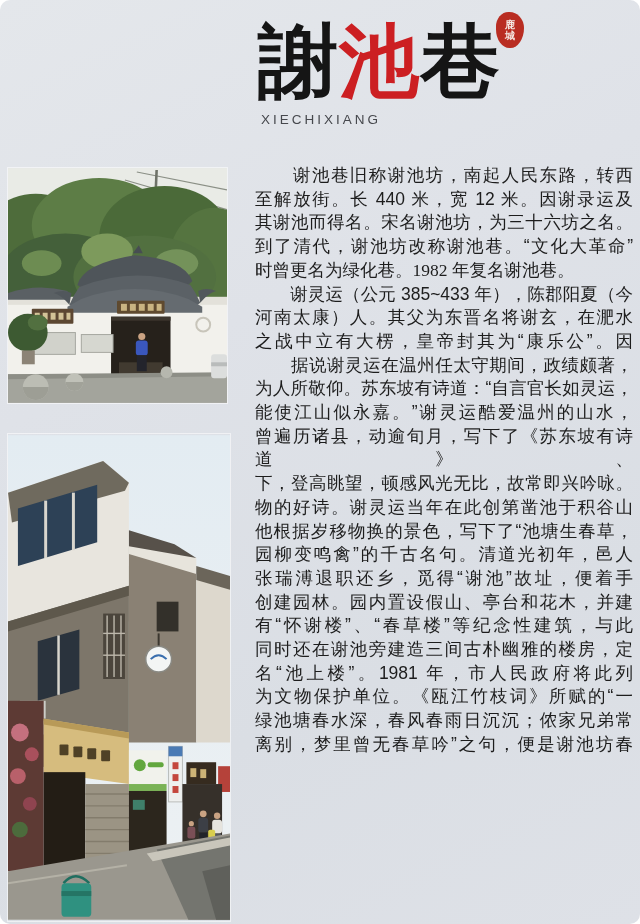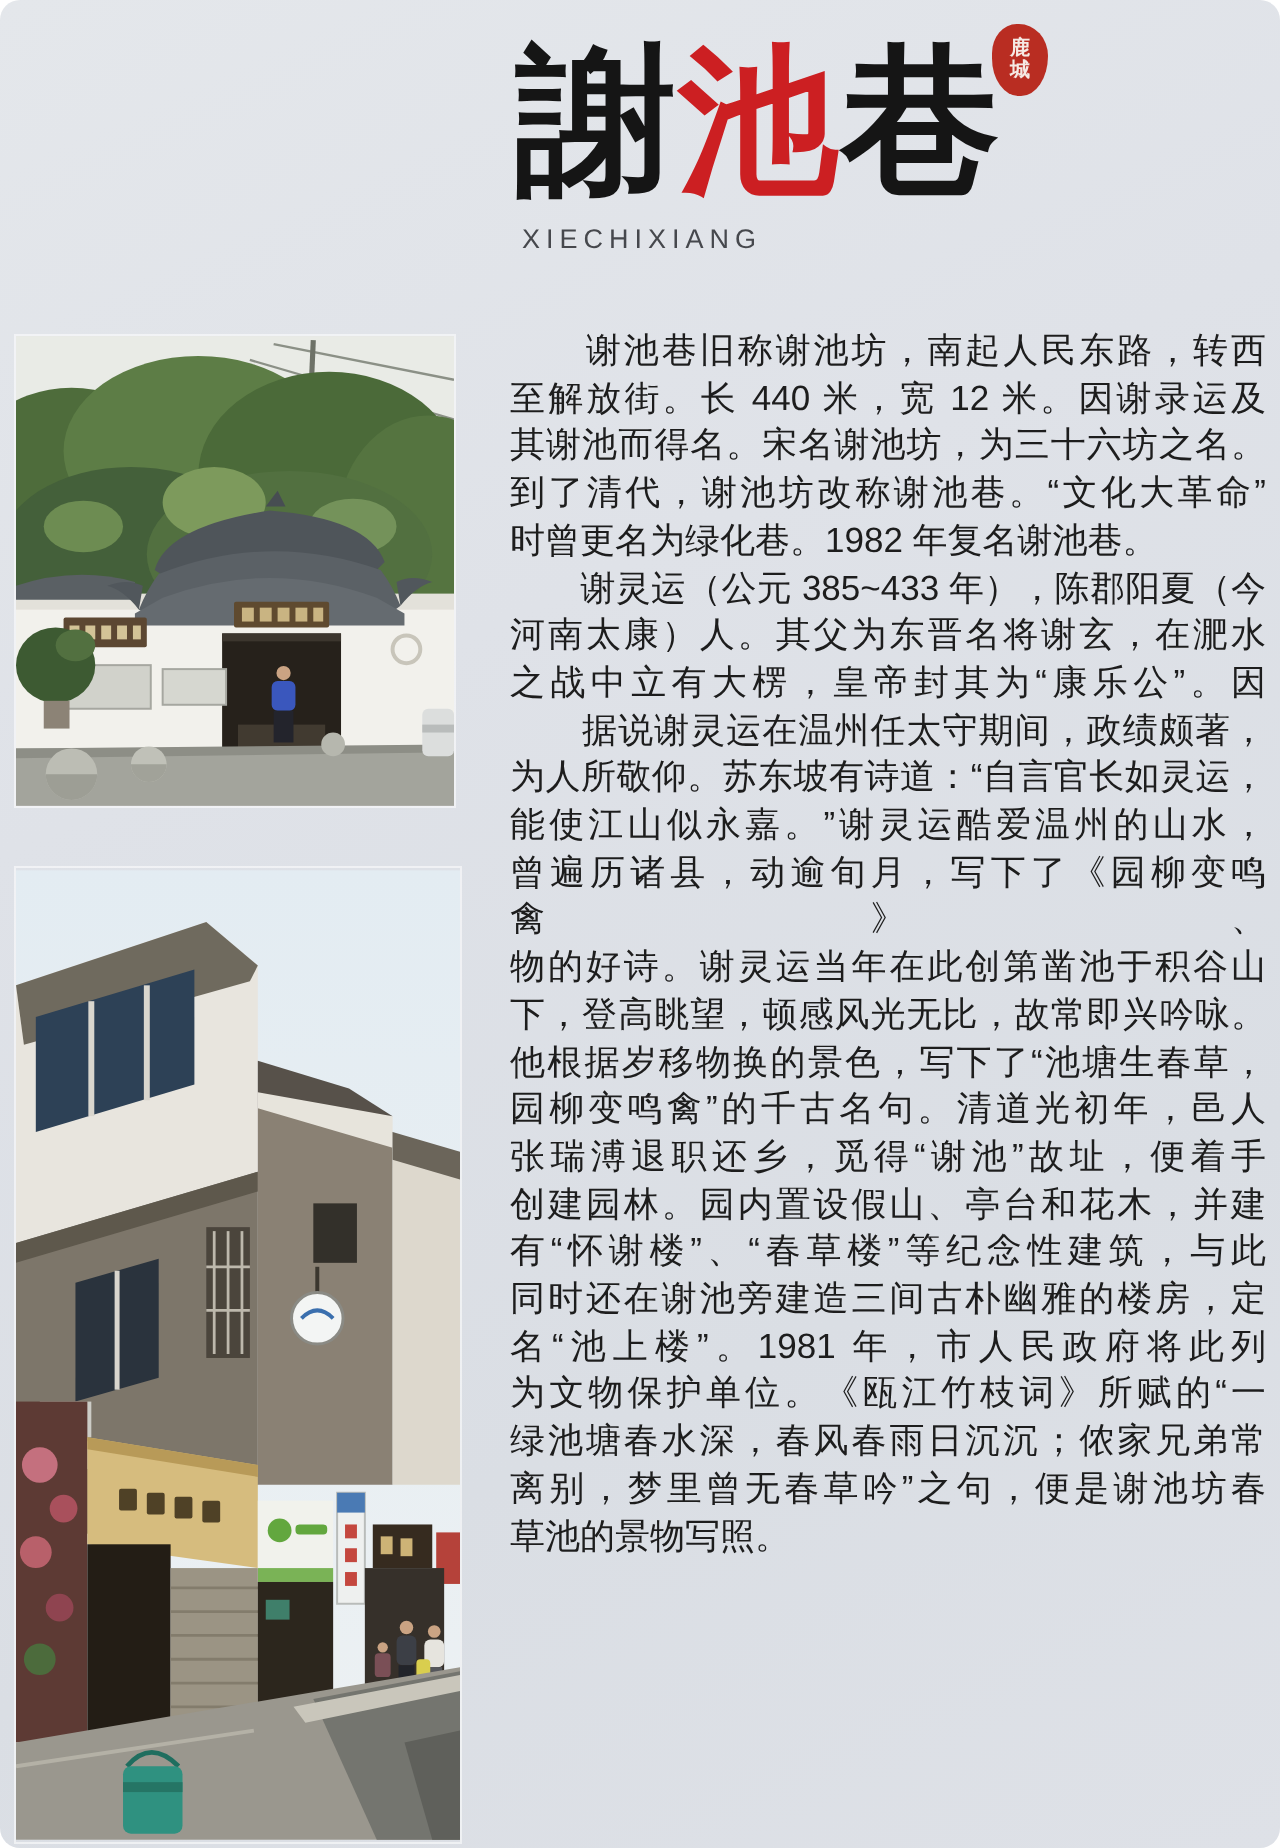--- a/index.html
+++ b/index.html
@@ -55,21 +55,21 @@
     position: absolute; left: 255px; top: 164px; width: 378px;
     color: var(--body-text, #1d1d1d);
     font-size: 17.5px;
   }
   .text-line {
     line-height: 23.7px;
     text-align: justify;
     text-align-last: justify;
     white-space: normal;
   }
-  .text-line.para-end { text-align-last: left; }
+  .text-line.para-end { text-align-last: left; font-family: Liberation Serif, serif; }
 </style>
 </head>
 <body>
 
 <div class="page">
 
   <h1 class="title"><span>謝</span><span class="red">池</span><span>巷</span></h1>
 
   <div class="seal">
     <span>鹿</span>
@@ -316,29 +316,28 @@
       <div class="text-line">至解放街。长 440 米，宽 12 米。因谢录运及</div>
       <div class="text-line">其谢池而得名。宋名谢池坊，为三十六坊之名。</div>
       <div class="text-line">到了清代，谢池坊改称谢池巷。“文化大革命”</div>
       <div class="text-line para-end">时曾更名为绿化巷。1982 年复名谢池巷。</div>
       <div class="text-line">　　谢灵运（公元 385~433 年），陈郡阳夏（今</div>
       <div class="text-line">河南太康）人。其父为东晋名将谢玄，在淝水</div>
       <div class="text-line">之战中立有大楞，皇帝封其为“康乐公”。因</div>
       <div class="text-line">　　据说谢灵运在温州任太守期间，政绩颇著，</div>
       <div class="text-line">为人所敬仰。苏东坡有诗道：“自言官长如灵运，</div>
       <div class="text-line">能使江山似永嘉。”谢灵运酷爱温州的山水，</div>
-      <div class="text-line">曾遍历诸县，动逾旬月，写下了《园柳变鸣禽》、</div>
+      <div class="text-line">曾遍历诸县，动逾旬月，写下了《苏东坡有诗道》、</div>
+      <div class="text-line">下，登高眺望，顿感风光无比，故常即兴吟咏。</div>
       <div class="text-line">物的好诗。谢灵运当年在此创第凿池于积谷山</div>
-      <div class="text-line">下，登高眺望，顿感风光无比，故常即兴吟咏。</div>
       <div class="text-line">他根据岁移物换的景色，写下了“池塘生春草，</div>
       <div class="text-line">园柳变鸣禽”的千古名句。清道光初年，邑人</div>
       <div class="text-line">张瑞溥退职还乡，觅得“谢池”故址，便着手</div>
       <div class="text-line">创建园林。园内置设假山、亭台和花木，并建</div>
       <div class="text-line">有“怀谢楼”、“春草楼”等纪念性建筑，与此</div>
       <div class="text-line">同时还在谢池旁建造三间古朴幽雅的楼房，定</div>
       <div class="text-line">名“池上楼”。1981 年，市人民政府将此列</div>
       <div class="text-line">为文物保护单位。《瓯江竹枝词》所赋的“一</div>
       <div class="text-line">绿池塘春水深，春风春雨日沉沉；侬家兄弟常</div>
       <div class="text-line">离别，梦里曾无春草吟”之句，便是谢池坊春</div>
-      <div class="text-line para-end">草池的景物写照。</div>
     </div>
 
 </div>
 
 </body></html>

